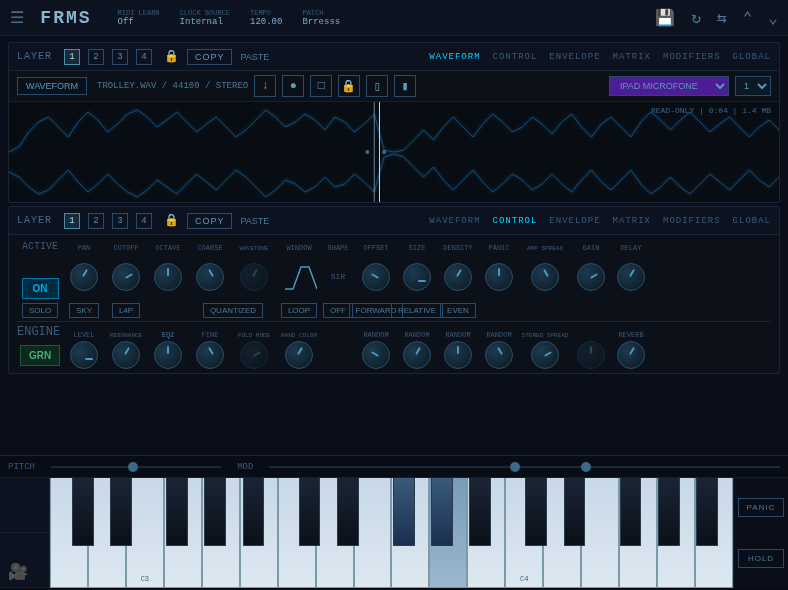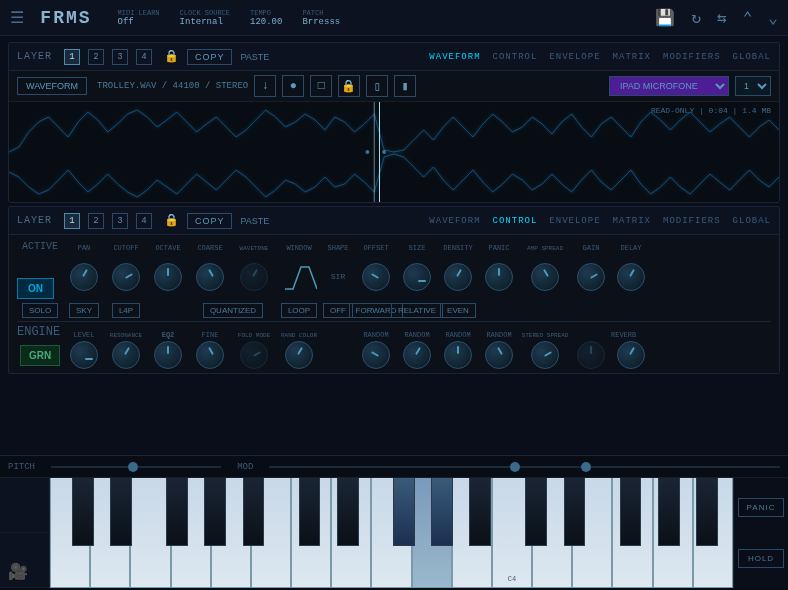--- a/index.html
+++ b/index.html
@@ -462,21 +462,21 @@
       <div style="width:42px;text-align:center;color:#3a5a7a;font-size:7px;">OFFSET</div>
       <div style="width:40px;text-align:center;color:#3a5a7a;font-size:7px;">SIZE</div>
       <div style="width:42px;text-align:center;color:#3a5a7a;font-size:7px;">DENSITY</div>
       <div style="width:40px;text-align:center;color:#3a5a7a;font-size:7px;">PANIC</div>
       <div style="width:52px;text-align:center;color:#3a5a7a;font-size:6px;">AMP SPREAD</div>
       <div style="width:40px;text-align:center;color:#3a5a7a;font-size:7px;">GAIN</div>
       <div style="width:40px;text-align:center;color:#3a5a7a;font-size:7px;">DELAY</div>
     </div>
 
     <div style="display:flex;gap:0;align-items:center;">
-      <div style="width:46px;display:flex;margin-top:24px;">
+      <div style="width:46px;display:flex;justify-content:center;margin-top:24px;">
         <button class="on-btn">ON</button>
       </div>
       <div style="width:42px;display:flex;justify-content:center;">
         <div class="knob rotated-30"></div>
       </div>
       <div style="width:42px;display:flex;justify-content:center;">
         <div class="knob rotated-60"></div>
       </div>
       <div style="width:42px;display:flex;justify-content:center;">
         <div class="knob"></div>
@@ -558,21 +558,21 @@
       <div style="width:42px;text-align:center;color:#3a5a7a;font-size:7px;">FINE</div>
       <div style="width:46px;text-align:center;color:#3a5a7a;font-size:6px;">FOLD MODE</div>
       <div style="width:44px;text-align:center;color:#3a5a7a;font-size:6px;">RAND COLOR</div>
       <div style="width:34px;"></div>
       <div style="width:42px;text-align:center;color:#3a5a7a;font-size:7px;">RANDOM</div>
       <div style="width:40px;text-align:center;color:#3a5a7a;font-size:7px;">RANDOM</div>
       <div style="width:42px;text-align:center;color:#3a5a7a;font-size:7px;">RANDOM</div>
       <div style="width:40px;text-align:center;color:#3a5a7a;font-size:7px;">RANDOM</div>
       <div style="width:52px;text-align:center;color:#3a5a7a;font-size:6px;">STEREO SPREAD</div>
       <div style="width:40px;text-align:center;color:#3a5a7a;font-size:7px;"></div>
-      <div style="width:40px;color:#3a5a7a;font-size:7px;">REVERB</div>
+      <div style="width:40px;text-align:center;color:#3a5a7a;font-size:7px;">REVERB</div>
     </div>
 
     <div style="display:flex;gap:0;align-items:center;">
       <div style="width:46px;display:flex;justify-content:center;">
         <button class="grn-btn">GRN</button>
       </div>
       <div style="width:42px;display:flex;justify-content:center;">
         <div class="knob rotated-90"></div>
       </div>
       <div style="width:42px;display:flex;justify-content:center;">
@@ -636,20 +636,23 @@
       <div class="octave-pad"></div>
       <div class="octave-pad"></div>
     </div>
 
     <div class="keyboard-container">
 
       <div class="white-keys">
 
         <div class="white-key"></div>
         <div class="white-key"></div>
+        <div class="white-key">
+          <span class="key-label">C3</span>
+        </div>
         <div class="white-key"></div>
         <div class="white-key"></div>
         <div class="white-key"></div>
         <div class="white-key"></div>
         <div class="white-key"></div>
         <div class="white-key"></div>
         <div class="white-key"></div>
         <div class="white-key pressed"></div>
         <div class="white-key"></div>
         <div class="white-key">

